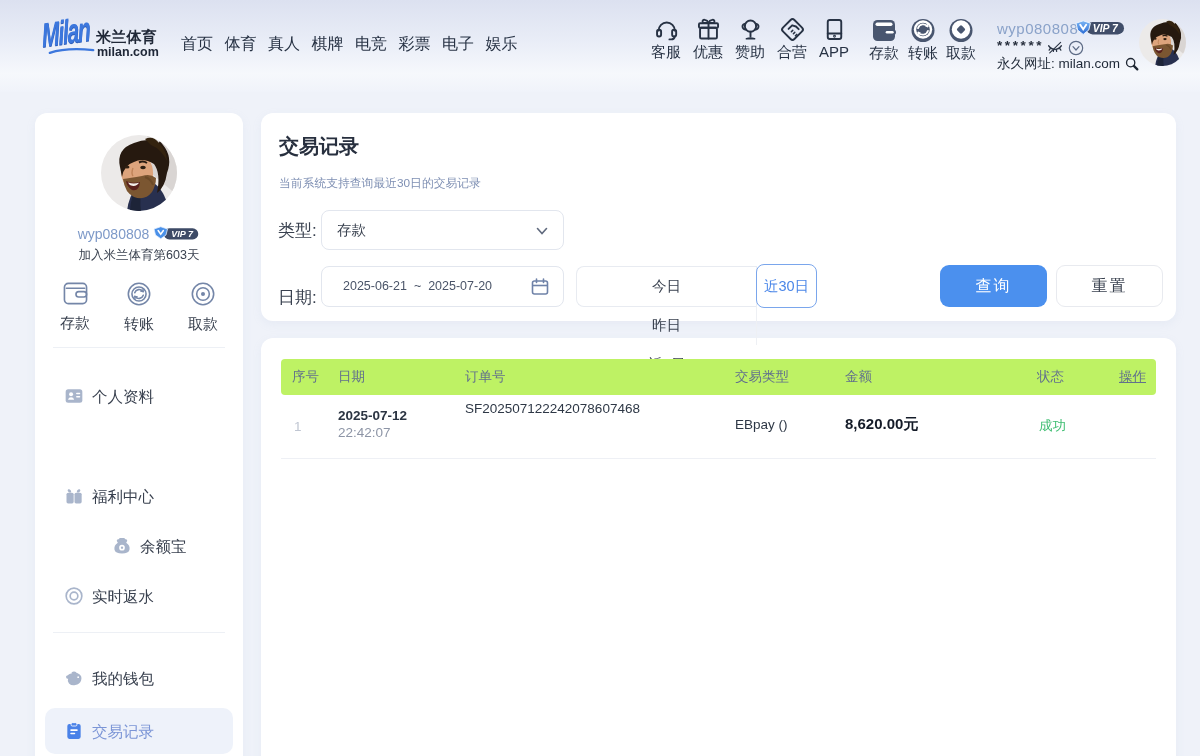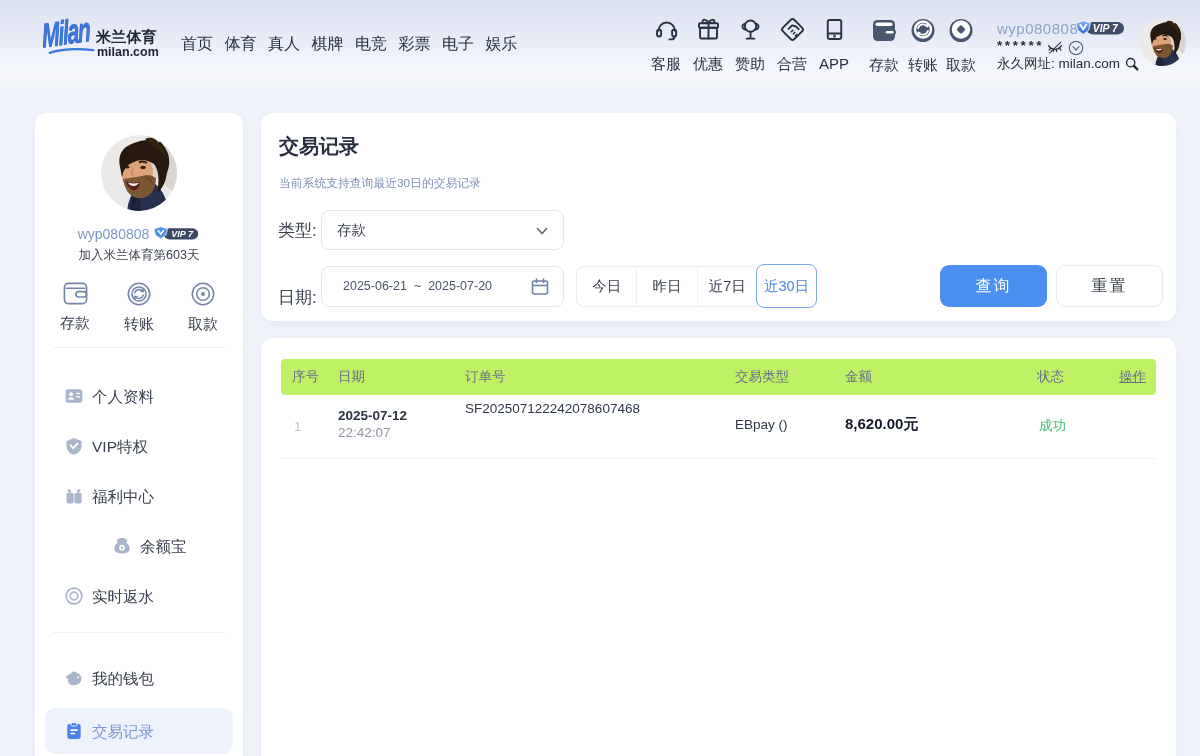--- a/index.html
+++ b/index.html
@@ -24,21 +24,21 @@
 }
 .logo-cn { position:absolute; left:56px; top:28px; font-weight:bold; font-size:15px; color:#202838; letter-spacing:0.2px; white-space:nowrap;}
 .logo-com { position:absolute; left:57px; top:44.5px; font-weight:bold; font-size:12.5px; color:#202838; letter-spacing:0px;}
 
 .nav { position:absolute; left:181px; top:34px; display:flex; }
 .nav span { font-size:16px; color:#273244; margin-right:11.5px; }
 
 .hicons { position:absolute; top:16px; }
 .hicon { position:absolute; width:60px; text-align:center; }
 .hicon svg { display:block; margin:0 auto; }
-.hicon .lb { display:block; font-size:15px; color:#273244; margin-top:12px; }
+.hicon .lb { display:block; font-size:15px; color:#273244; margin-top:0; }
 
 .user { position:absolute; left:995px; top:0; width:200px; height:80px; }
 .uname { position:absolute; left:2px; top:20px; font-size:15px; color:#8aa2c9; letter-spacing:0.5px; }
 .ubadge { position:absolute; left:80px; top:20px; }
 .stars { position:absolute; left:2px; top:41px; font-size:13.5px; font-weight:bold; color:#272f3d; letter-spacing:2.6px; line-height:10px;}
 .ueye { position:absolute; left:51px; top:39px; }
 .uchev { position:absolute; left:73px; top:40px; }
 .url-row { position:absolute; left:2px; top:55px; font-size:13.5px; color:#1f2937; display:flex; align-items:center;}
 .avatar { position:absolute; left:1139px; top:19px; width:47px; height:47px; border-radius:50%; overflow:hidden; }
 
@@ -76,20 +76,21 @@
 .dateinput {
   position:absolute; left:321px; top:266px; width:243px; height:41px;
   border:1px solid #e2e6ee; border-radius:8px; background:#fff;
   font-size:12.5px; color:#4a5468; line-height:39px; padding-left:21px;
 }
 .dateinput svg { position:absolute; right:13px; top:10px; }
 .qgroup {
   position:absolute; left:576px; top:266px; width:181px; height:41px;
   border:1px solid #e8ebf1; border-radius:8px 0 0 8px; border-right:none; background:#fff;
   display:flex;
+  flex-direction:column;
 }
 .qgroup .qi { flex:1; text-align:center; line-height:39px; font-size:14.5px; color:#39414f; border-right:1px solid #eef0f4;}
 .qgroup .qi:last-child { border-right:none; }
 .q30 {
   position:absolute; left:756px; top:264px; width:61px; height:44px;
   border:1px solid #7aa6ec; border-radius:8px; background:#fff;
   text-align:center; line-height:42px; font-size:14.5px; color:#4a86e8;
 }
 .btn-query {
   position:absolute; left:940px; top:265px; width:107px; height:42px;
@@ -317,27 +318,20 @@
   <div class="menu-item" style="top:258px;">
     <svg width="20" height="20" viewBox="0 0 24 24">
       <rect x="2" y="4" width="20" height="16" rx="3" fill="#a9b5cb"></rect>
       <circle cx="8.5" cy="10" r="2.4" fill="#fff"></circle>
       <path d="M4.8 16.5 a3.8 3.8 0 0 1 7.4 0 z" fill="#fff"></path>
       <rect x="14.5" y="8" width="5" height="1.8" rx="0.9" fill="#fff"></rect>
       <rect x="14.5" y="12" width="5" height="1.8" rx="0.9" fill="#fff"></rect>
     </svg>
     <span class="t">个人资料</span>
   </div>
-  <div class="menu-item" style="top:308px;">
-    <svg width="20" height="20" viewBox="0 0 24 24">
-      <path d="M12 2.5 L21 6 V12 C21 17.5 17 21 12 22.5 C7 21 3 17.5 3 12 V6 Z" fill="#a9b5cb"></path>
-      <path d="M7.8 11 L11 14.5 L16.4 9" stroke="#fff" stroke-width="2.2" fill="none" stroke-linecap="round"></path>
-    </svg>
-    <span class="t">VIP特权</span>
-  </div>
   <div class="menu-item" style="top:358px;">
     <svg width="20" height="20" viewBox="0 0 24 24">
       <rect x="3" y="8" width="8.6" height="13" rx="2" fill="#a9b5cb"></rect>
       <rect x="12.6" y="8" width="8.6" height="13" rx="2" fill="#a9b5cb"></rect>
       <path d="M7.2 8 C3 7 4 2.5 7.2 4.5 C9.5 6 8.5 8 7.2 8 Z" fill="#a9b5cb"></path>
       <path d="M16.8 8 C21 7 20 2.5 16.8 4.5 C14.5 6 15.5 8 16.8 8 Z" fill="#a9b5cb"></path>
     </svg>
     <span class="t">福利中心</span>
   </div>
   <div class="menu-item" style="top:408px;margin-left:48px;">

